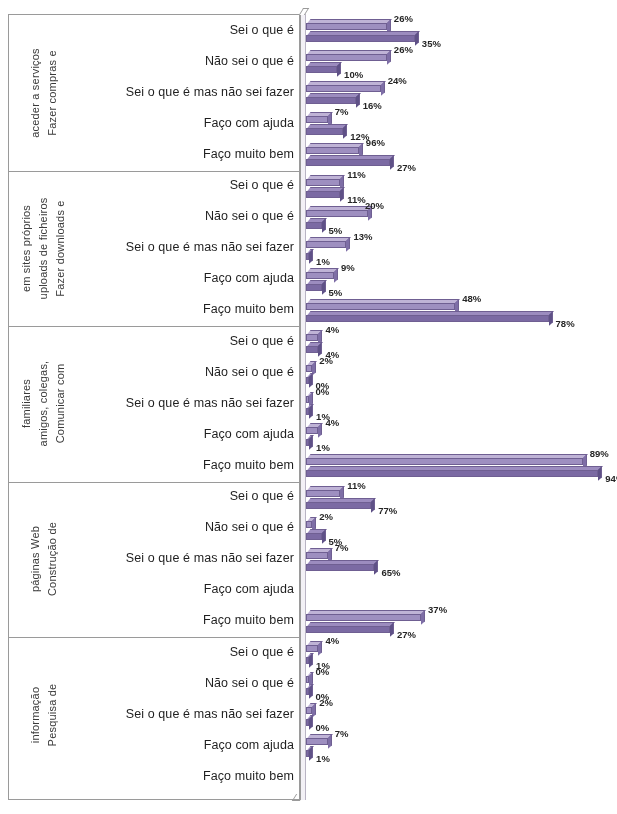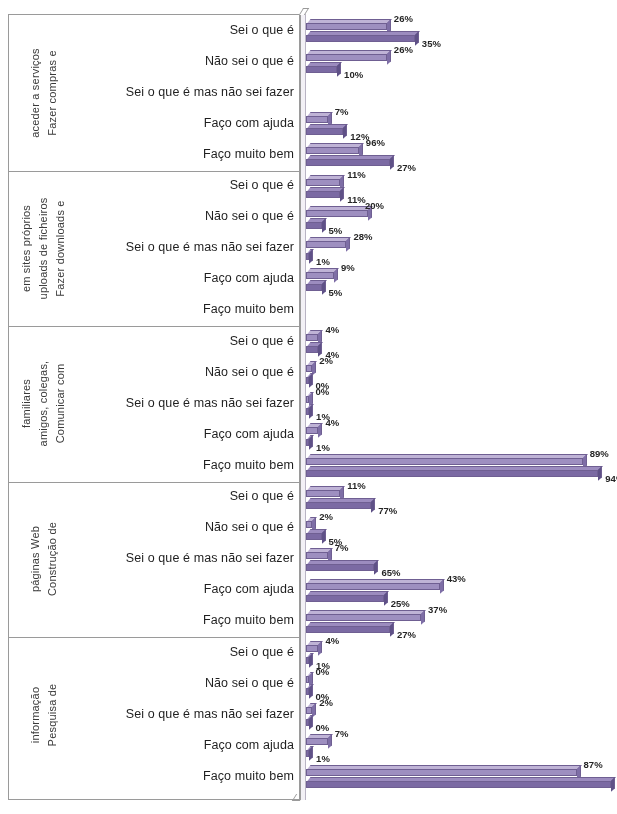--- a/index.html
+++ b/index.html
@@ -251,20 +251,34 @@
             <div class="bar dark" style="top: 16.05px; height: 11px; width: 31.1px;">
               <div class="body"></div>
               <div class="top"></div>
               <div class="side"></div>
             </div>
             <div class="bar-value" style="left: 44.1px; top: 23.05px;">10%</div>
           </div>
         </div>
         <div class="row" style="top: 62.2px; height: 31.1px;">
           <div class="cat-label" style="top: 7.55px;">Sei o que é mas não sei fazer</div>
+          <div class="bar-wrap">
+            <div class="bar light" style="top: 4.05px; height: 11px; width: 74.64px;">
+              <div class="body"></div>
+              <div class="top"></div>
+              <div class="side"></div>
+            </div>
+            <div class="bar-value" style="left: 87.64px; top: -1.95px;">24%</div>
+            <div class="bar dark" style="top: 16.05px; height: 11px; width: 49.76px;">
+              <div class="body"></div>
+              <div class="top"></div>
+              <div class="side"></div>
+            </div>
+            <div class="bar-value" style="left: 62.76px; top: 23.05px;">16%</div>
+          </div>
         </div>
         <div class="row" style="top: 93.3px; height: 31.1px;">
           <div class="cat-label" style="top: 7.55px;">Faço com ajuda</div>
           <div class="bar-wrap">
             <div class="bar light" style="top: 4.05px; height: 11px; width: 21.77px;">
               <div class="body"></div>
               <div class="top"></div>
               <div class="side"></div>
             </div>
             <div class="bar-value" style="left: 34.77px; top: -1.95px;">7%</div>
@@ -337,21 +351,21 @@
           </div>
         </div>
         <div class="row" style="top: 62.2px; height: 31.1px;">
           <div class="cat-label" style="top: 7.55px;">Sei o que é mas não sei fazer</div>
           <div class="bar-wrap">
             <div class="bar light" style="top: 4.05px; height: 11px; width: 40.43px;">
               <div class="body"></div>
               <div class="top"></div>
               <div class="side"></div>
             </div>
-            <div class="bar-value" style="left: 53.43px; top: -1.95px;">28%</div>
+            <div class="bar-value" style="left: 53.43px; top: -1.95px;">13%</div>
             <div class="bar dark" style="top: 16.05px; height: 11px; width: 3.11px;">
               <div class="body"></div>
               <div class="top"></div>
               <div class="side"></div>
             </div>
             <div class="bar-value" style="left: 16.11px; top: 23.05px;">1%</div>
           </div>
         </div>
         <div class="row" style="top: 93.3px; height: 31.1px;">
           <div class="cat-label" style="top: 7.55px;">Faço com ajuda</div>
@@ -365,20 +379,34 @@
             <div class="bar dark" style="top: 16.05px; height: 11px; width: 15.55px;">
               <div class="body"></div>
               <div class="top"></div>
               <div class="side"></div>
             </div>
             <div class="bar-value" style="left: 28.55px; top: 23.05px;">5%</div>
           </div>
         </div>
         <div class="row" style="top: 124.4px; height: 31.1px;">
           <div class="cat-label" style="top: 7.55px;">Faço muito bem</div>
+          <div class="bar-wrap">
+            <div class="bar light" style="top: 4.05px; height: 11px; width: 149.28px;">
+              <div class="body"></div>
+              <div class="top"></div>
+              <div class="side"></div>
+            </div>
+            <div class="bar-value" style="left: 162.28px; top: -1.95px;">48%</div>
+            <div class="bar dark" style="top: 16.05px; height: 11px; width: 242.58px;">
+              <div class="body"></div>
+              <div class="top"></div>
+              <div class="side"></div>
+            </div>
+            <div class="bar-value" style="left: 255.58px; top: 23.05px;">78%</div>
+          </div>
         </div>
       </div>
       <div class="group" style="top: 326px; height: 155.5px;">
         <div class="group-title">
           <div class="group-title-inner">
             <div class="group-title-line">Comunicar com</div>
             <div class="group-title-line">amigos, colegas,</div>
             <div class="group-title-line">familiares</div>
           </div>
         </div>
@@ -521,34 +549,20 @@
             <div class="bar dark" style="top: 16.05px; height: 11px; width: 68.42px;">
               <div class="body"></div>
               <div class="top"></div>
               <div class="side"></div>
             </div>
             <div class="bar-value" style="left: 81.42px; top: 23.05px;">65%</div>
           </div>
         </div>
         <div class="row" style="top: 93.3px; height: 31.1px;">
           <div class="cat-label" style="top: 7.55px;">Faço com ajuda</div>
-          <div class="bar-wrap">
-            <div class="bar light" style="top: 4.05px; height: 11px; width: 133.73px;">
-              <div class="body"></div>
-              <div class="top"></div>
-              <div class="side"></div>
-            </div>
-            <div class="bar-value" style="left: 146.73px; top: -1.95px;">43%</div>
-            <div class="bar dark" style="top: 16.05px; height: 11px; width: 77.75px;">
-              <div class="body"></div>
-              <div class="top"></div>
-              <div class="side"></div>
-            </div>
-            <div class="bar-value" style="left: 90.75px; top: 23.05px;">25%</div>
-          </div>
         </div>
         <div class="row" style="top: 124.4px; height: 31.1px;">
           <div class="cat-label" style="top: 7.55px;">Faço muito bem</div>
           <div class="bar-wrap">
             <div class="bar light" style="top: 4.05px; height: 11px; width: 115.07px;">
               <div class="body"></div>
               <div class="top"></div>
               <div class="side"></div>
             </div>
             <div class="bar-value" style="left: 128.07px; top: -1.95px;">37%</div>
@@ -631,33 +645,20 @@
             <div class="bar dark" style="top: 16.05px; height: 11px; width: 3.11px;">
               <div class="body"></div>
               <div class="top"></div>
               <div class="side"></div>
             </div>
             <div class="bar-value" style="left: 16.11px; top: 23.05px;">1%</div>
           </div>
         </div>
         <div class="row" style="top: 124.4px; height: 31.1px;">
           <div class="cat-label" style="top: 7.55px;">Faço muito bem</div>
-          <div class="bar-wrap">
-            <div class="bar light" style="top: 4.05px; height: 11px; width: 270.57px;">
-              <div class="body"></div>
-              <div class="top"></div>
-              <div class="side"></div>
-            </div>
-            <div class="bar-value" style="left: 283.57px; top: -1.95px;">87%</div>
-            <div class="bar dark" style="top: 16.05px; height: 11px; width: 304.78px;">
-              <div class="body"></div>
-              <div class="top"></div>
-              <div class="side"></div>
-            </div>
-          </div>
         </div>
       </div>
     </div>
 
 <div class="group-sep" style="top: 170.5px;"></div>
     <div class="group-sep" style="top: 326px;"></div>
     <div class="group-sep" style="top: 481.5px;"></div>
     <div class="group-sep" style="top: 637px;"></div>
   </div>
 

